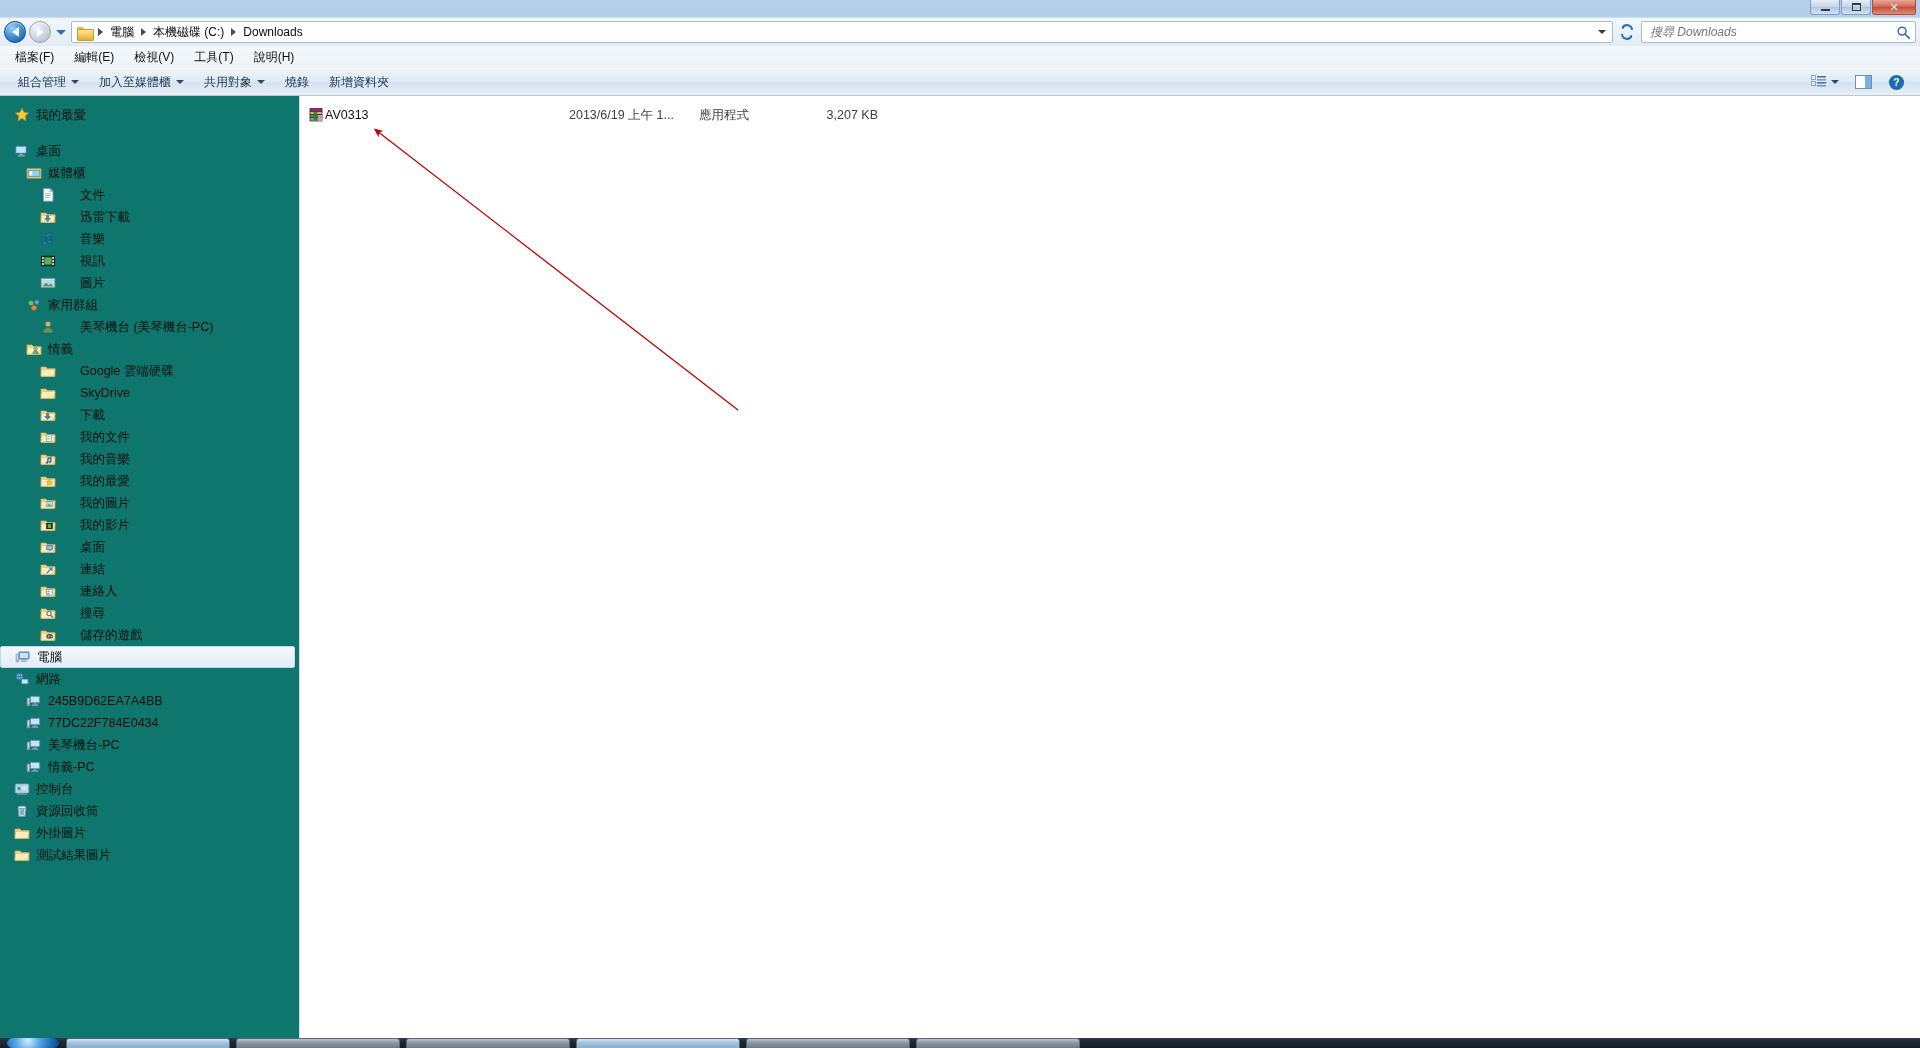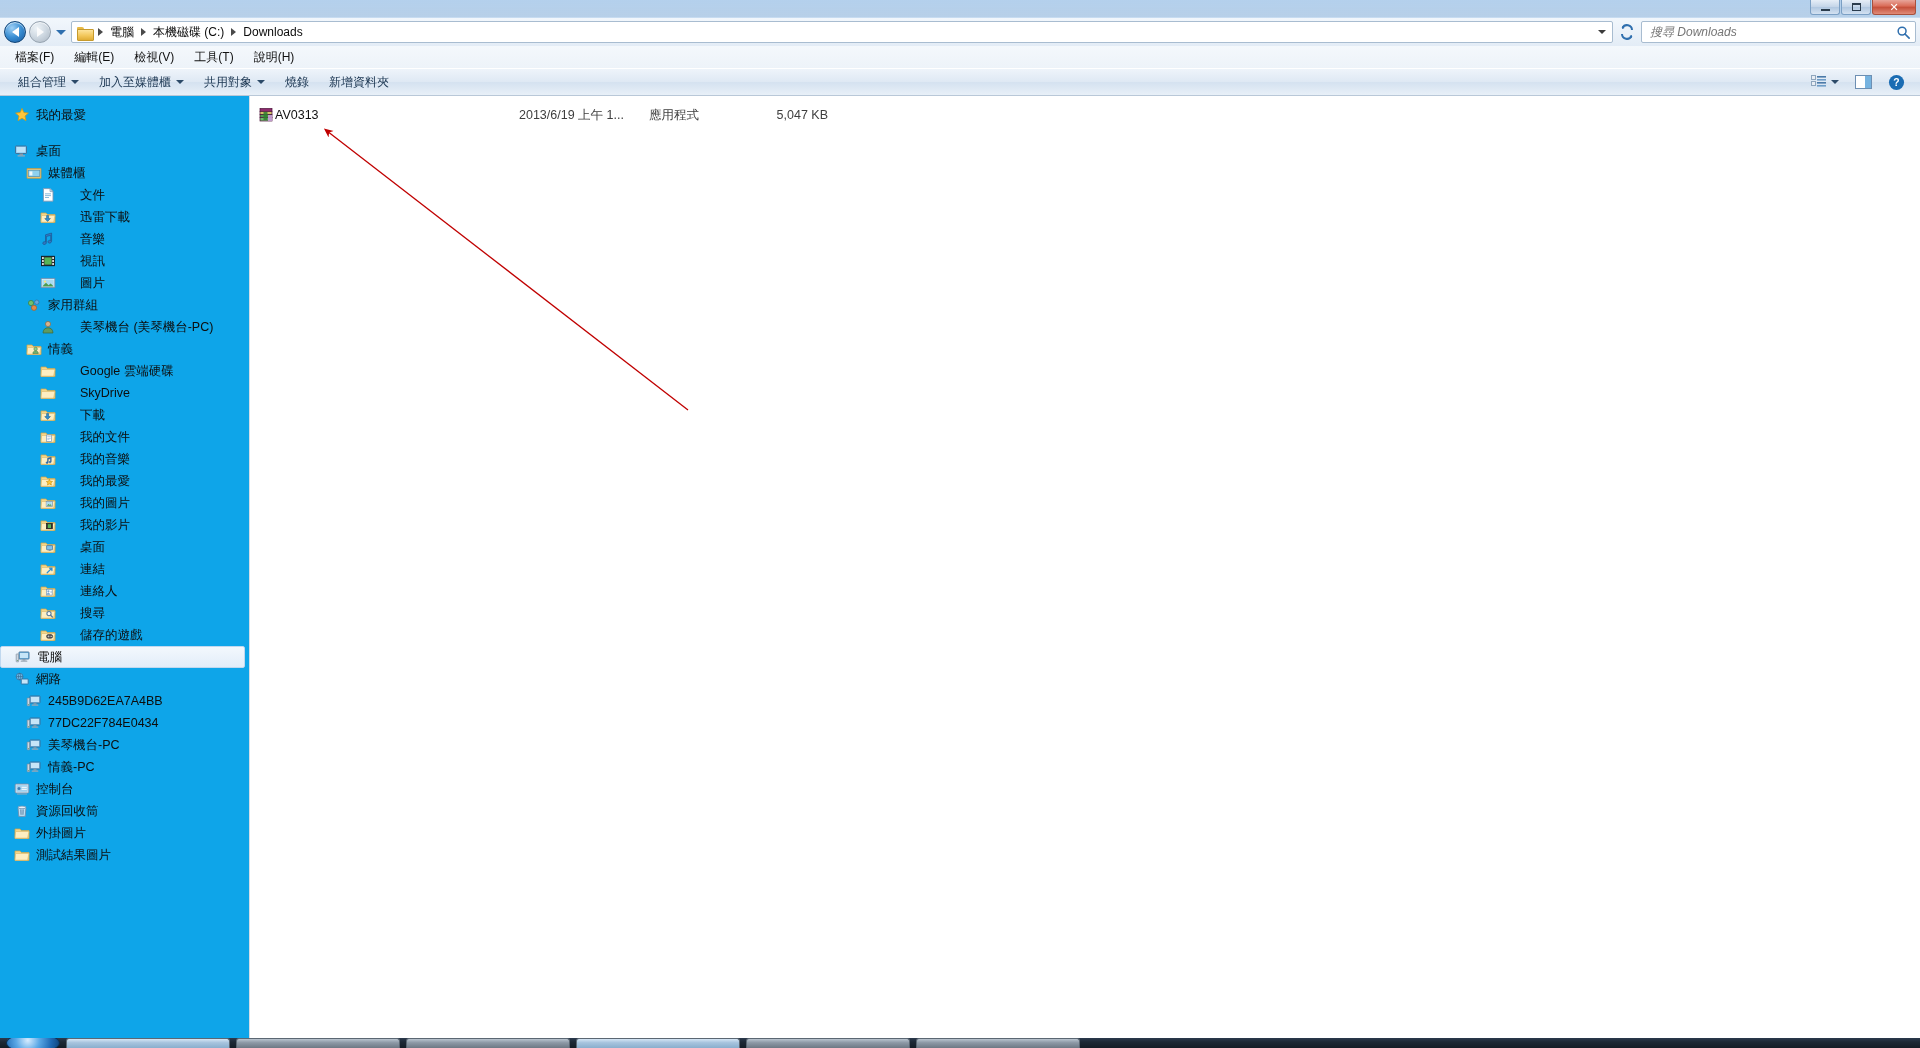--- a/index.html
+++ b/index.html
@@ -238,23 +238,23 @@
   }
 
   
   .body-split {
     flex: 1 1 auto;
     display: flex;
     min-height: 0;
     background: #fff;
   }
   .nav-pane {
-    width: 250px;
-    flex: none;
-    background: #0ea5e9;
+    width: 300px;
+    flex: none;
+    background: #0f766e;
     border-right: 1px solid #d4dde7;
     overflow: hidden;
     padding-top: 8px;
     position: relative;
   }
   .tree-row {
     display: flex;
     align-items: center;
     height: 22px;
     padding-left: 14px;
@@ -825,21 +825,21 @@
               <rect x="1" y="4.5" width="12" height="3" fill="#d4c06a" stroke="#4a1038" stroke-width="0.7"></rect>
               <rect x="1" y="7.5" width="12" height="3" fill="#4f9b4f" stroke="#4a1038" stroke-width="0.7"></rect>
               <rect x="1" y="10.5" width="12" height="3.5" fill="#6fb86f" stroke="#4a1038" stroke-width="0.7"></rect>
               <rect x="4.5" y="5" width="4" height="8" fill="#2f7f2f" opacity="0.85"></rect>
               <rect x="9" y="8" width="4" height="6" fill="#caa0d8" opacity="0.9"></rect>
             </svg>
             <span>AV0313</span>
           </div>
           <div class="fr-cell" style="width:130px">2013/6/19 上午 1...</div>
           <div class="fr-cell" style="width:120px">應用程式</div>
-          <div class="fr-cell fr-size" style="width:90px">5,047 KB</div>
+          <div class="fr-cell fr-size" style="width:90px">3,207 KB</div>
         </div>
 
         <svg class="annot" width="900" height="520">
           <defs>
             <marker id="redhead" markerWidth="7" markerHeight="7" refX="4" refY="3.2" orient="auto" markerUnits="strokeWidth">
               <path d="M0,0 L7,3.2 L0,6.4 L2,3.2 Z" fill="#c00000"></path>
             </marker>
           </defs>
           <line id="annot-line" x1="438" y1="314" x2="77" y2="35" stroke="#c00000" stroke-width="1.3" marker-end="url(#redhead)"></line>
         </svg>

